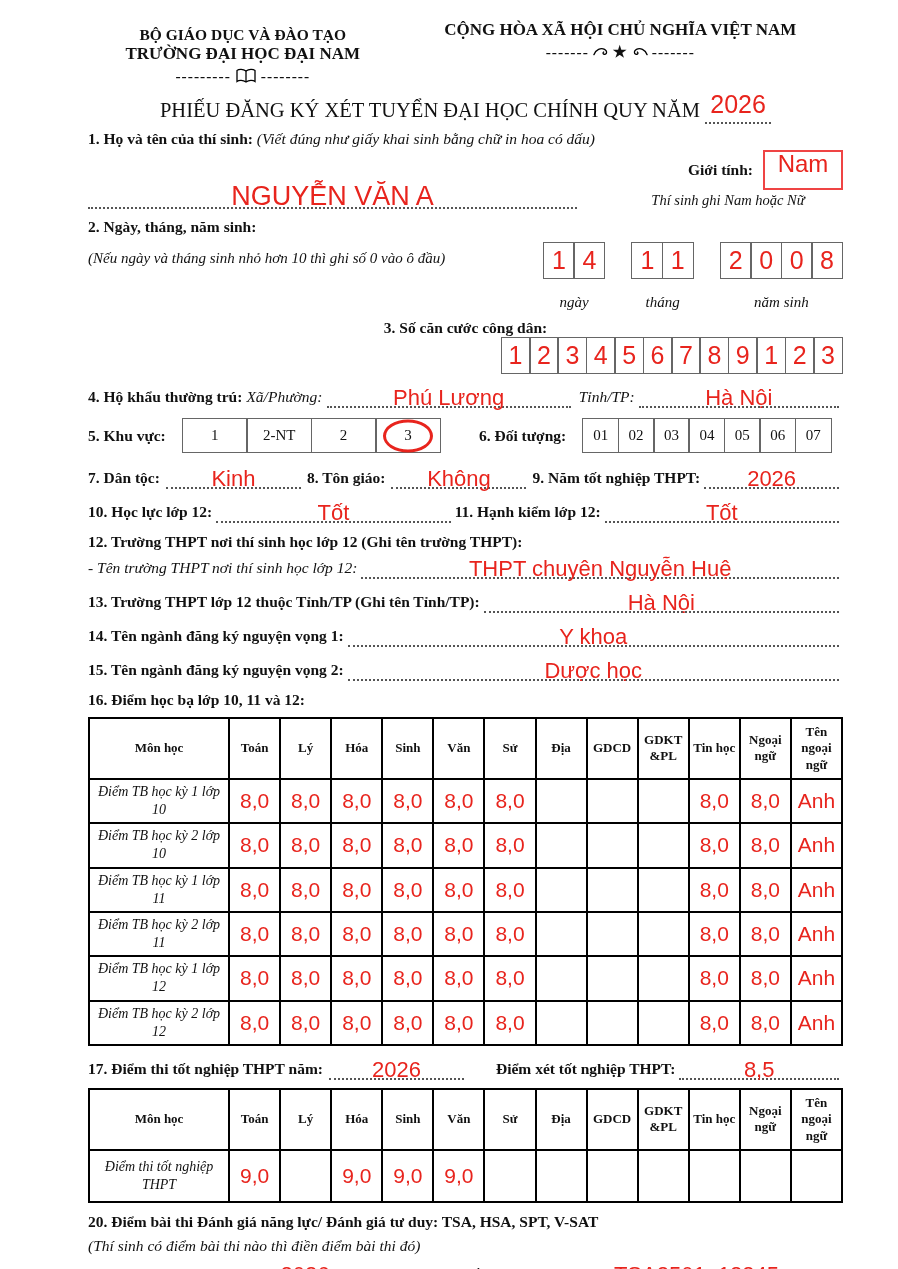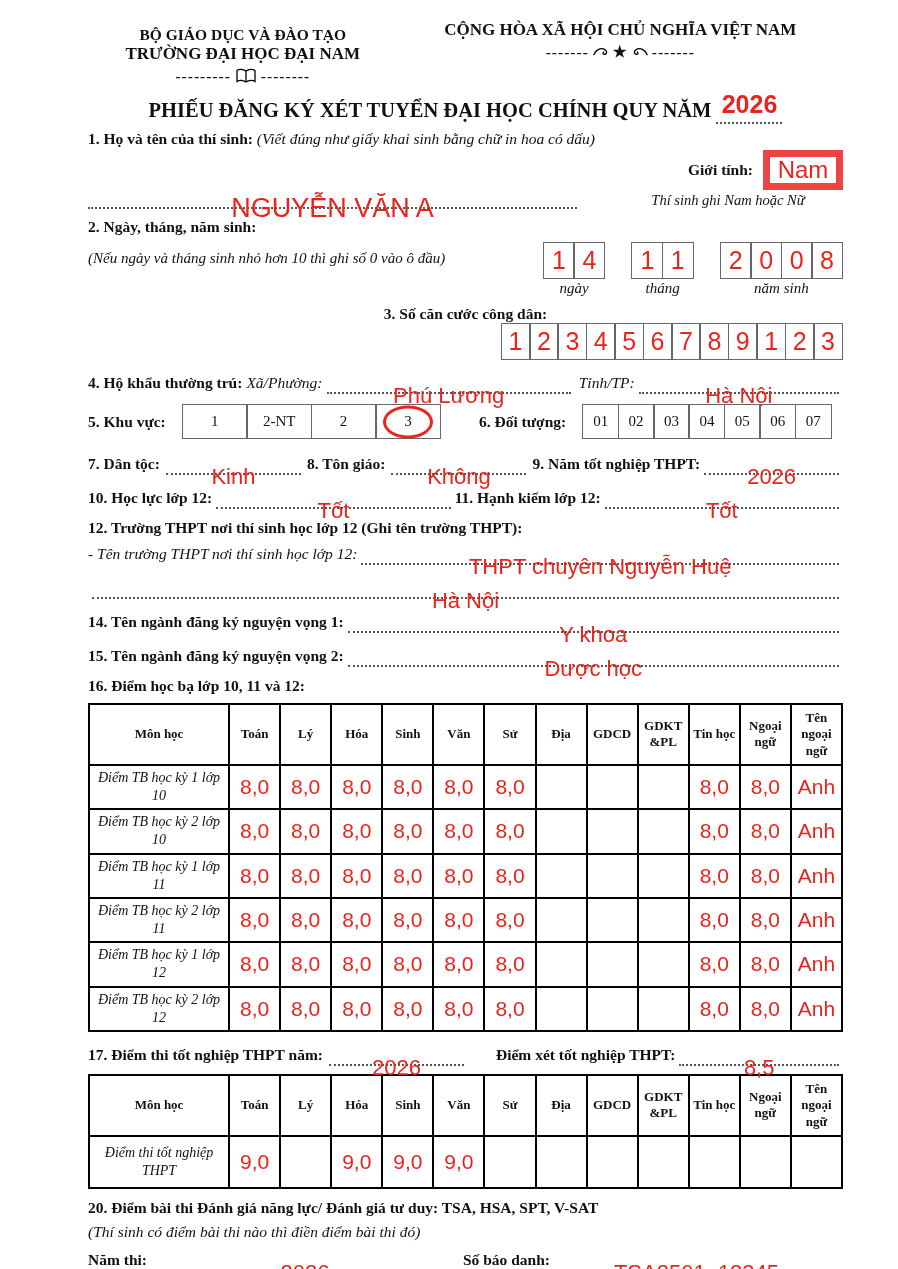--- a/index.html
+++ b/index.html
@@ -6,64 +6,64 @@
   *{ box-sizing:border-box; }
   body{ margin:0; background:#fff; }
   .page{
     width:898px; height:1269px; background:#fff; overflow:hidden;
     font-family:"Liberation Serif", serif; color:var(--ink);
     padding:20px 55px 0 88px; position:relative; font-size:15.5px;
   }
   .b{ font-weight:bold; }
   .i{ font-style:italic; }
   .red{ color:var(--red); font-family:"Liberation Sans", sans-serif; font-size:22px; line-height:1;
-        display:inline-block; position:relative; top:15px; white-space:nowrap; }
+        display:inline-block; position:relative; top:3px; white-space:nowrap; }
   
   .header{ display:flex; width:100%; }
   .hcol{ text-align:center; }
   .hleft{ width:41%; padding-top:6px; }
   .hright{ width:59%; }
   .h-l1{ font-weight:bold; font-size:15.5px; }
   .h-l2{ font-weight:bold; font-size:17px; }
   .h-r1{ font-weight:bold; font-size:17px; }
   .h-r2{ font-weight:bold; font-size:16.5px; }
   .orn{ font-weight:bold; letter-spacing:1px; display:flex; justify-content:center; align-items:center; gap:4px; margin-top:2px; height:20px;}
   .orn svg{ display:block; }
   .mirror{ transform:scaleX(-1); }
   
-  .title-row{ text-align:center; font-weight:bold; font-size:20.5px; margin-top:10px; white-space:nowrap; }
+  .title-row{ text-align:center; font-weight:normal; font-size:20.5px; margin-top:10px; white-space:nowrap; }
   .fill{ display:inline-block; border-bottom:2px dotted #555; text-align:center; }
   .title-year{ width:66px; }
   .title-year .red{ font-size:25px; top:-4px; }
   
   .row{ display:flex; align-items:baseline; margin-top:9px; }
   .grow{ flex:1 1 auto; margin:0 4px; }
   .lbl{ white-space:nowrap; }
   
   .f1-line{ align-items:flex-end; margin-top:2px; }
   .name-fill{ flex:1 1 auto; margin-right:36px; }
   .name-fill .red{ font-size:27px; }
   .gender-block{ width:230px; flex:0 0 auto; }
   .gender-top{ display:flex; align-items:center; justify-content:flex-end; gap:10px; }
-  .gender-box{ width:80px; height:40px; border:7px solid #ef4444; display:flex; align-items:center; justify-content:center; }
+  .gender-box{ width:80px; height:40px; border:2px solid #ef4444; display:flex; justify-content:center; }
   .gender-box .red{ top:0; font-size:24px; }
   .gender-note{ font-size:14.5px; text-align:center; margin-top:2px; }
   
   .f2-line{ align-items:flex-start; margin-top:6px; }
   .note2{ font-size:15px; flex:1 1 auto; padding-top:8px; }
   .dob-groups{ display:flex; gap:26px; flex:0 0 auto; }
   .group{ text-align:center; }
   .digit-row{ display:flex; }
   .digit-cell{
     width:32px; height:37px; border:1.6px solid var(--boxline); margin-left:-1.6px;
     display:flex; align-items:center; justify-content:center;
     color:var(--red); font-family:"Liberation Sans", sans-serif; font-size:25px;
   }
   .digit-row .digit-cell:first-child{ margin-left:0; }
-  .glabel{ font-style:italic; font-size:15px; margin-top:1px; }
+  .glabel{ font-style:italic; font-size:15px; margin-top:15px; }
   
   .f3-line{ align-items:center; margin-top:8px;flex-direction:column; }
   .cccd{ margin-left:auto; }
   .cccd .digit-cell{ width:30px; }
   
   .f4-line .i{ margin-left:4px; }
   
   .f5-line{ align-items:center; margin-top:10px; }
   .opt-row{ display:flex; margin-left:16px; }
   .opt-cell{
@@ -276,20 +276,21 @@
 
   <div class="row mt10">
     <span class="b lbl">12. Trường THPT nơi thí sinh học lớp 12 (Ghi tên trường THPT):</span>
   </div>
   <div class="row mt4">
     <span class="i lbl">- Tên trường THPT nơi thí sinh học lớp 12:</span>
     <span class="fill grow"><span class="red">THPT chuyên Nguyễn Huệ</span></span>
   </div>
 
   <div class="row mt10">
+    <span class="b lbl">13. Trường THPT lớp 12 thuộc Tỉnh/TP (Ghi tên Tỉnh/TP):</span>
     <span class="fill grow"><span class="red">Hà Nội</span></span>
   </div>
 
   <div class="row mt10">
     <span class="b lbl">14. Tên ngành đăng ký nguyện vọng 1:</span>
     <span class="fill grow"><span class="red">Y khoa</span></span>
   </div>
 
   <div class="row mt10">
     <span class="b lbl">15. Tên ngành đăng ký nguyện vọng 2:</span>

